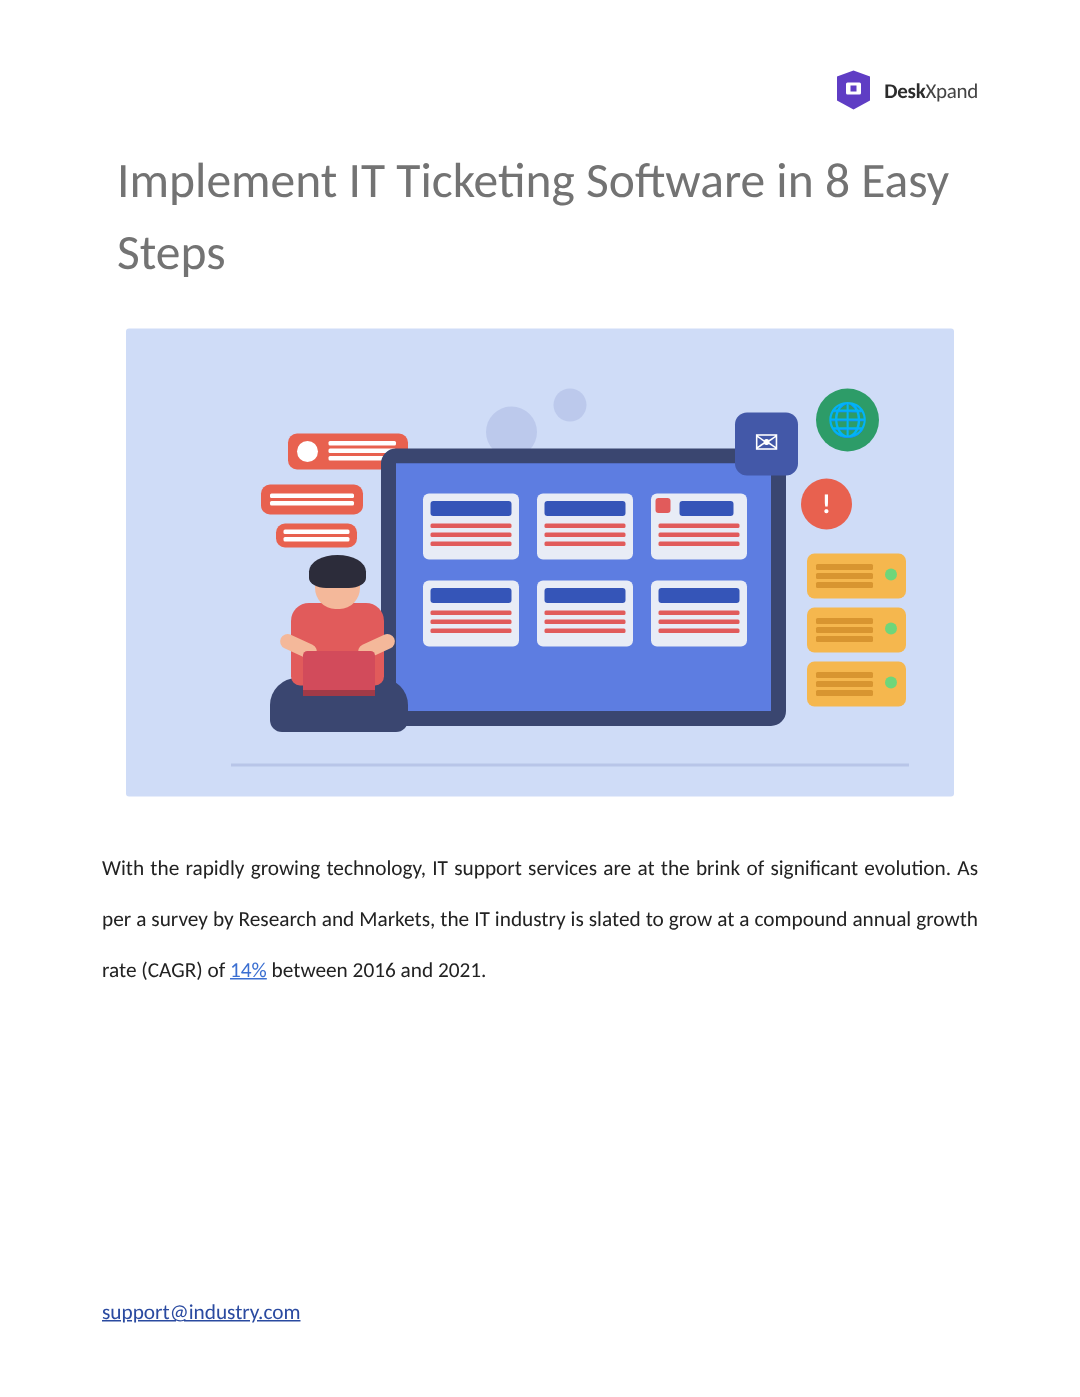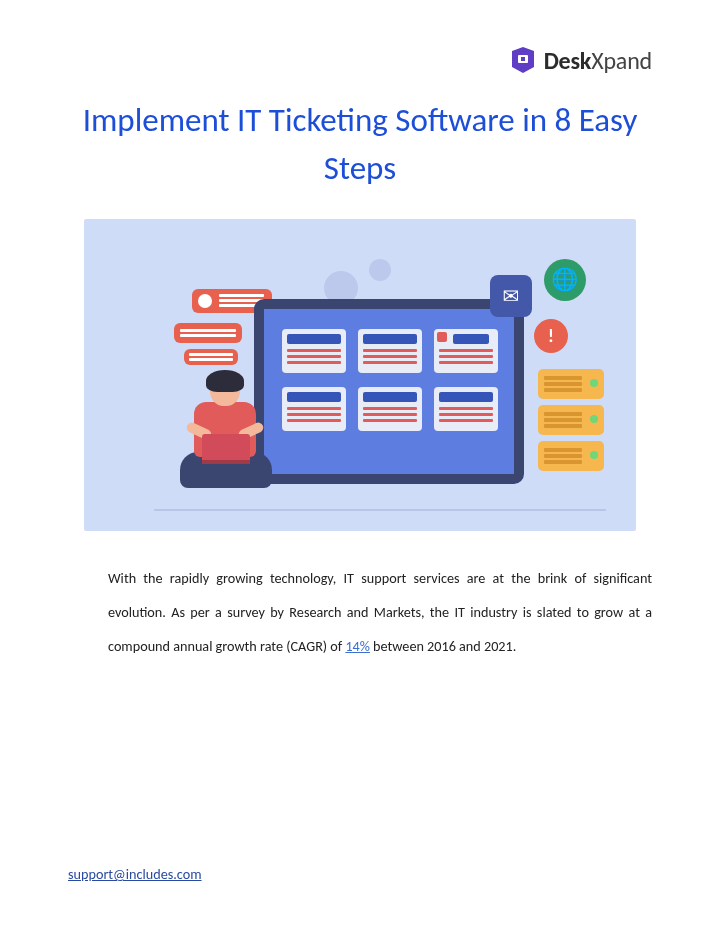--- a/index.html
+++ b/index.html
@@ -19,34 +19,34 @@
     display: flex;
     justify-content: flex-end;
     margin-bottom: 22px;
   }
   .logo {
     display: flex;
     align-items: center;
     gap: 6px;
   }
   .logo-text {
-    font-size: 24px;
+    font-size: 14px;
     font-weight: 600;
     color: #333;
     letter-spacing: -0.2px;
   }
   .logo-text .bold { font-weight: 700; color:#2c2c2c; }
   .logo-text .light { font-weight: 500; color:#444; }
   h1.title {
     font-size: 33px;
     font-weight: 400;
-    text-align: center;
+    text-align: left;
     line-height: 1.45;
     margin: 0 10px 26px 10px;
-    color: #1d4ed8;
+    color: #737373;
   }
   .hero {
     width: 552px;
     height: 312px;
     margin: 0 auto 30px auto;
     background: #cfdcf7;
     border-radius: 2px;
     position: relative;
     overflow: hidden;
   }
@@ -153,21 +153,20 @@
   .floor-line {
     position:absolute; left:70px; right:30px; bottom:20px; height:2px; background:#b8c5e8;
   }
   
   .para {
     font-size: 14.2px;
     line-height: 2.4;
     color: #222;
     text-align: justify;
     margin-bottom: 20px;
-    margin-left: 40px;
   }
   .para a.inline-link {
     color: #3b6fd1;
     text-decoration: underline;
   }
   
   .footer {
     position: absolute;
     bottom: 48px;
     left: 68px;
@@ -280,14 +279,14 @@
     <div class="floor-line"></div>
   </div>
 
   <p class="para">
     <span>With the rapidly growing technology, IT support services are at the brink of significant evolution. As per a survey by Research and Markets, the IT industry is slated to grow at a compound annual growth rate (CAGR) of </span><a class="inline-link">14%</a><span> between 2016 and 2021.</span>
   </p>
 
 </div>
 
 <div class="footer">
-  <a>support@includes.com</a>
+  <a>support@industry.com</a>
 </div>
 
 </body></html>

